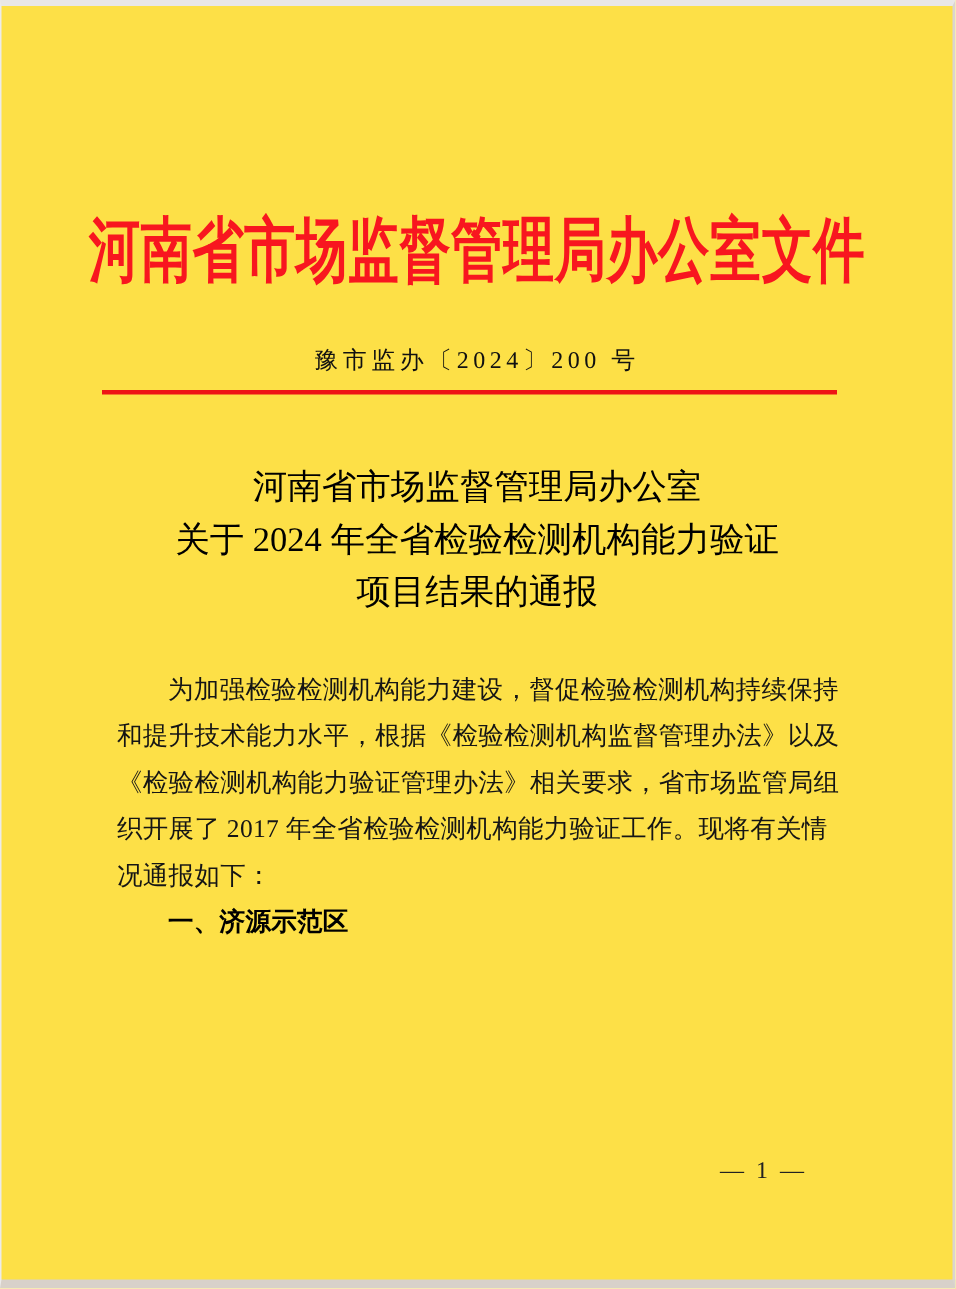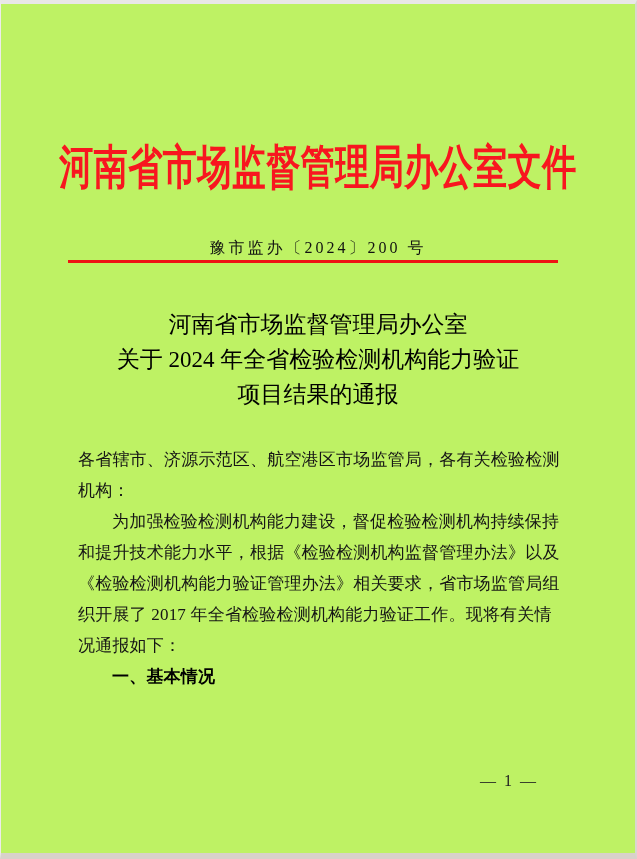--- a/index.html
+++ b/index.html
@@ -5,21 +5,21 @@
   html, body {
     margin: 0;
     padding: 0;
     background: #ffffff;
   }
   .page {
     position: relative;
     width: 637px;
     height: 859px;
     box-sizing: border-box;
-    background: #bef264;
+    background: #fde047;
     border-top: 4px solid #e9e7e7;
     border-bottom: 6px solid #d8d1ca;
     border-left: 1px solid #edebea;
     border-right: 2px solid #dad5d0;
     overflow: hidden;
     font-family: "Liberation Serif", "DejaVu Serif", serif;
     color: #1c1c1c;
   }
   .banner {
     position: absolute;
@@ -30,21 +30,21 @@
     font-size: 34px;
     font-weight: bold;
     letter-spacing: 0.5px;
     color: #f8161f;
     transform: scaleY(1.38);
     transform-origin: 50% 0;
     white-space: nowrap;
   }
   .doc-number {
     position: absolute;
-    top: 234px;
+    top: 226px;
     left: 0;
     width: 100%;
     text-align: center;
     font-size: 16px;
     letter-spacing: 3px;
     color: #111;
   }
   .red-rule {
     position: absolute;
     top: 256px;
@@ -106,25 +106,23 @@
 
   <div class="doc-number">豫市监办〔2024〕200 号</div>
 
   <div class="red-rule"></div>
 
   <h1 class="doc-title">河南省市场监督管理局办公室
 关于 2024 年全省检验检测机构能力验证
 项目结果的通报</h1>
 
   <div class="body-text">
-    <p>各省辖市、济源示范区、航空港区市场监管局，各有关检验检测
-机构：</p>
     <p class="indent">为加强检验检测机构能力建设，督促检验检测机构持续保持
 和提升技术能力水平，根据《检验检测机构监督管理办法》以及
 《检验检测机构能力验证管理办法》相关要求，省市场监管局组
 织开展了 2017 年全省检验检测机构能力验证工作。现将有关情
 况通报如下：</p>
-    <p class="indent section-heading">一、基本情况</p>
+    <p class="indent section-heading">一、济源示范区</p>
   </div>
 
   <div class="page-number">— 1 —</div>
 
 </div>
 
 </body></html>

